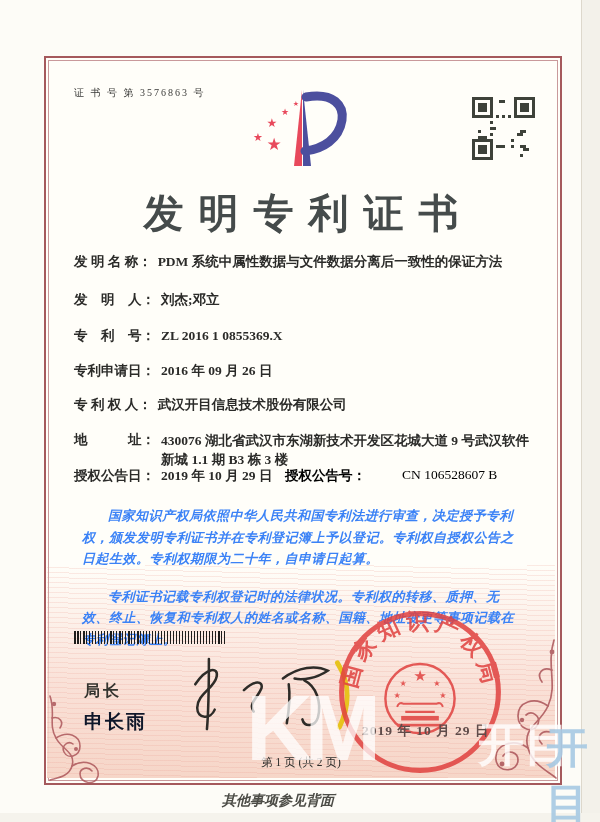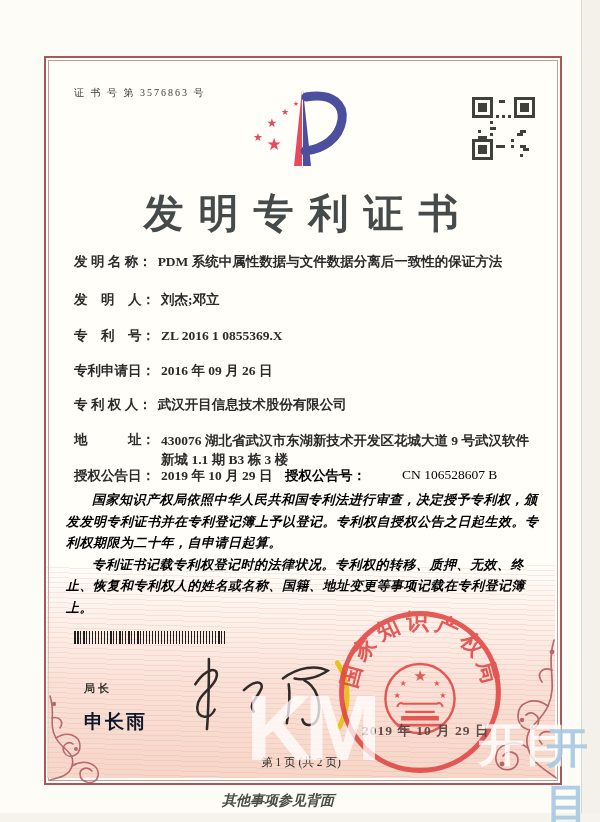--- a/index.html
+++ b/index.html
@@ -22,26 +22,26 @@
   .cert-number{left:74px;top:86px;font-size:10px;letter-spacing:2px;color:#3a3a38;}
   .title{left:45px;top:186px;width:512px;text-align:center;font-size:40px;font-weight:700;
          letter-spacing:15px;color:#454b4b;white-space:normal;text-indent:15px;}
   .row{position:absolute;left:74px;width:466px;font-size:13.5px;}
   .row .lbl{font-weight:700;color:#2b2b29;}
   .row .val{font-weight:600;color:#2b2b29;margin-left:6px;}
   .row .val-block{display:inline-block;width:372px;vertical-align:top;line-height:19px;}
   .row .pair2-lbl{position:absolute;left:211px;font-weight:700;}
   .row .pair2-val{position:absolute;left:328px;font-weight:400;}
   .paragraphs{position:absolute;left:66px;top:489px;width:474px;}
-  .paragraphs p{margin:0;font-style:italic;font-size:13px;line-height:21.5px;
-      letter-spacing:0.5px;text-indent:2em;color:#000000;font-weight:600;}
+  .paragraphs p{margin:16px;font-style:italic;font-size:13px;line-height:21.5px;
+      letter-spacing:0.5px;text-indent:2em;color:#3b82f6;font-weight:600;}
   .barcode{position:absolute;left:74px;top:631px;width:152px;height:13px;
       background:repeating-linear-gradient(90deg,#1e1e1c 0 1.5px,transparent 1.5px 3px,
       #1e1e1c 3px 4.5px,transparent 4.5px 6px,#1e1e1c 6px 6.8px,transparent 6.8px 9px);}
-  .officer-title{left:84px;top:681px;font-size:11px;font-weight:700;color:#35342f;letter-spacing:3px;}
+  .officer-title{left:84px;top:681px;font-size:16px;font-weight:700;color:#35342f;letter-spacing:3px;}
   .officer-name{left:84px;top:709px;font-size:19px;font-weight:700;color:#0f172a;letter-spacing:2px;}
   .sig-svg{position:absolute;left:168px;top:650px;}
   .seal-svg{position:absolute;left:336px;top:608px;opacity:.85;}
   .date-stamp{left:362px;top:722px;font-size:13.5px;font-weight:700;color:#5f4c4a;letter-spacing:1px;z-index:12;}
   .page-indicator{left:45px;top:755px;width:512px;text-align:center;font-size:11.5px;color:#2e2e2c;white-space:normal;}
   .footer-note{left:0;top:792px;width:556px;text-align:center;font-size:14px;font-style:italic;
       font-weight:600;color:#4c4c46;white-space:normal;}
   
   .qr{position:absolute;left:472px;top:97px;display:grid;
       grid-template-columns:repeat(21,3px);grid-template-rows:repeat(21,3px);}

